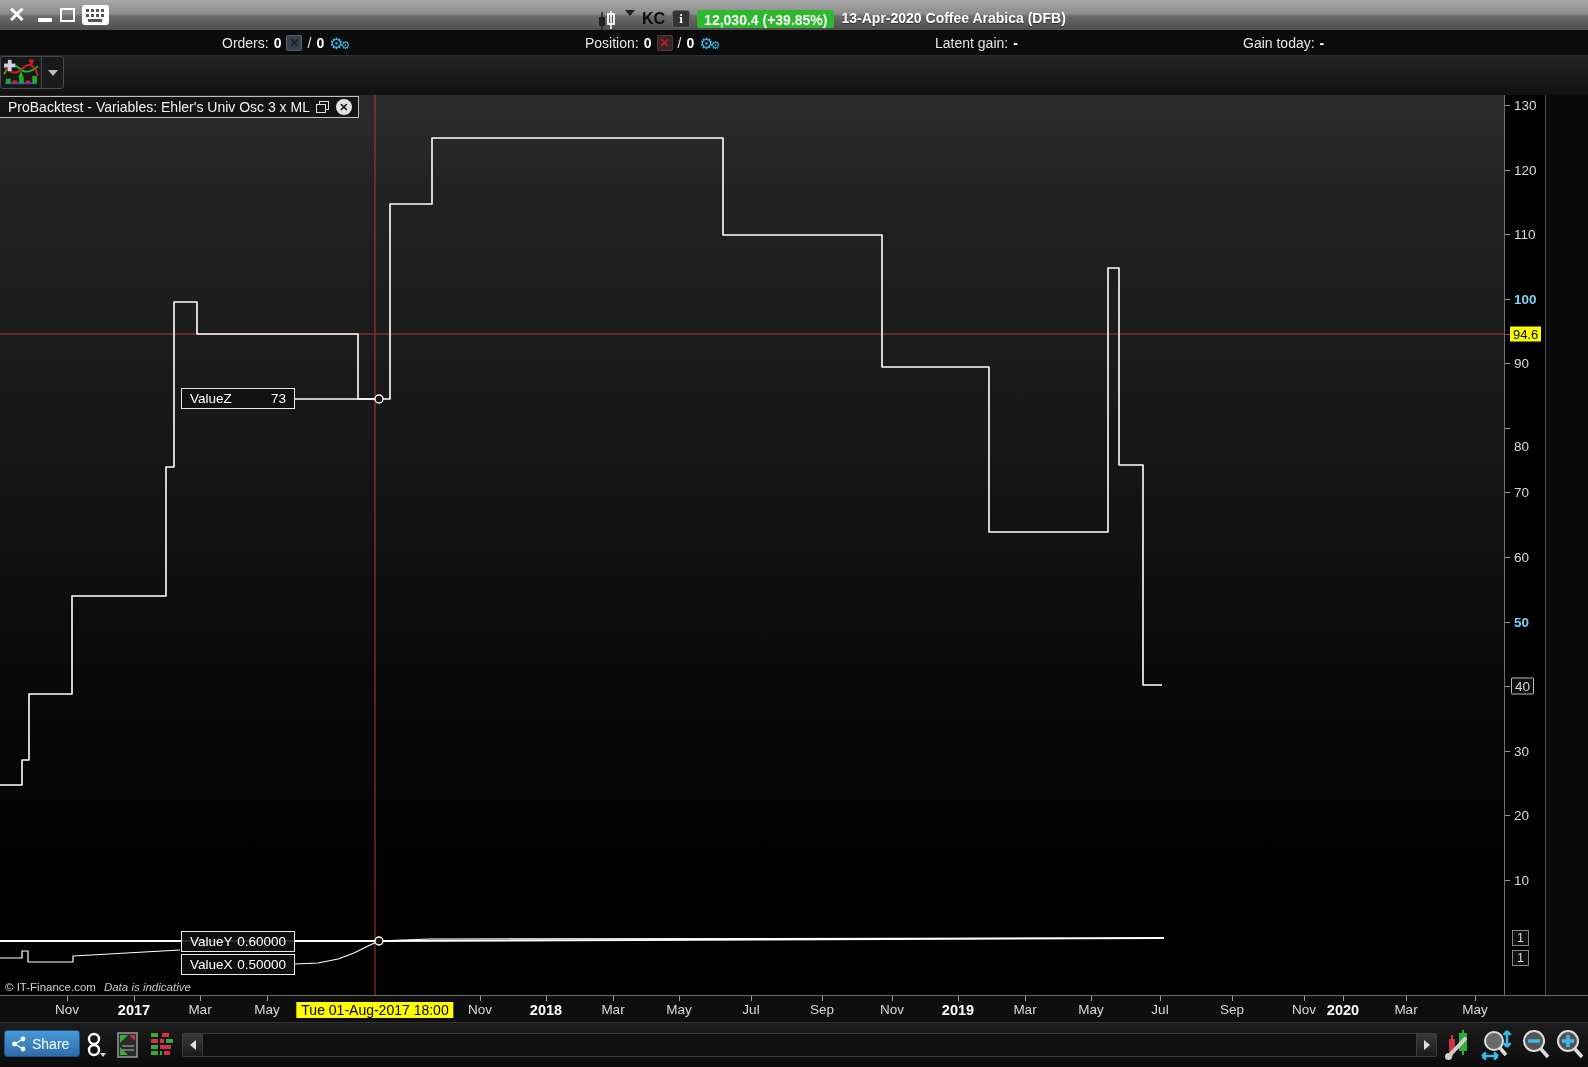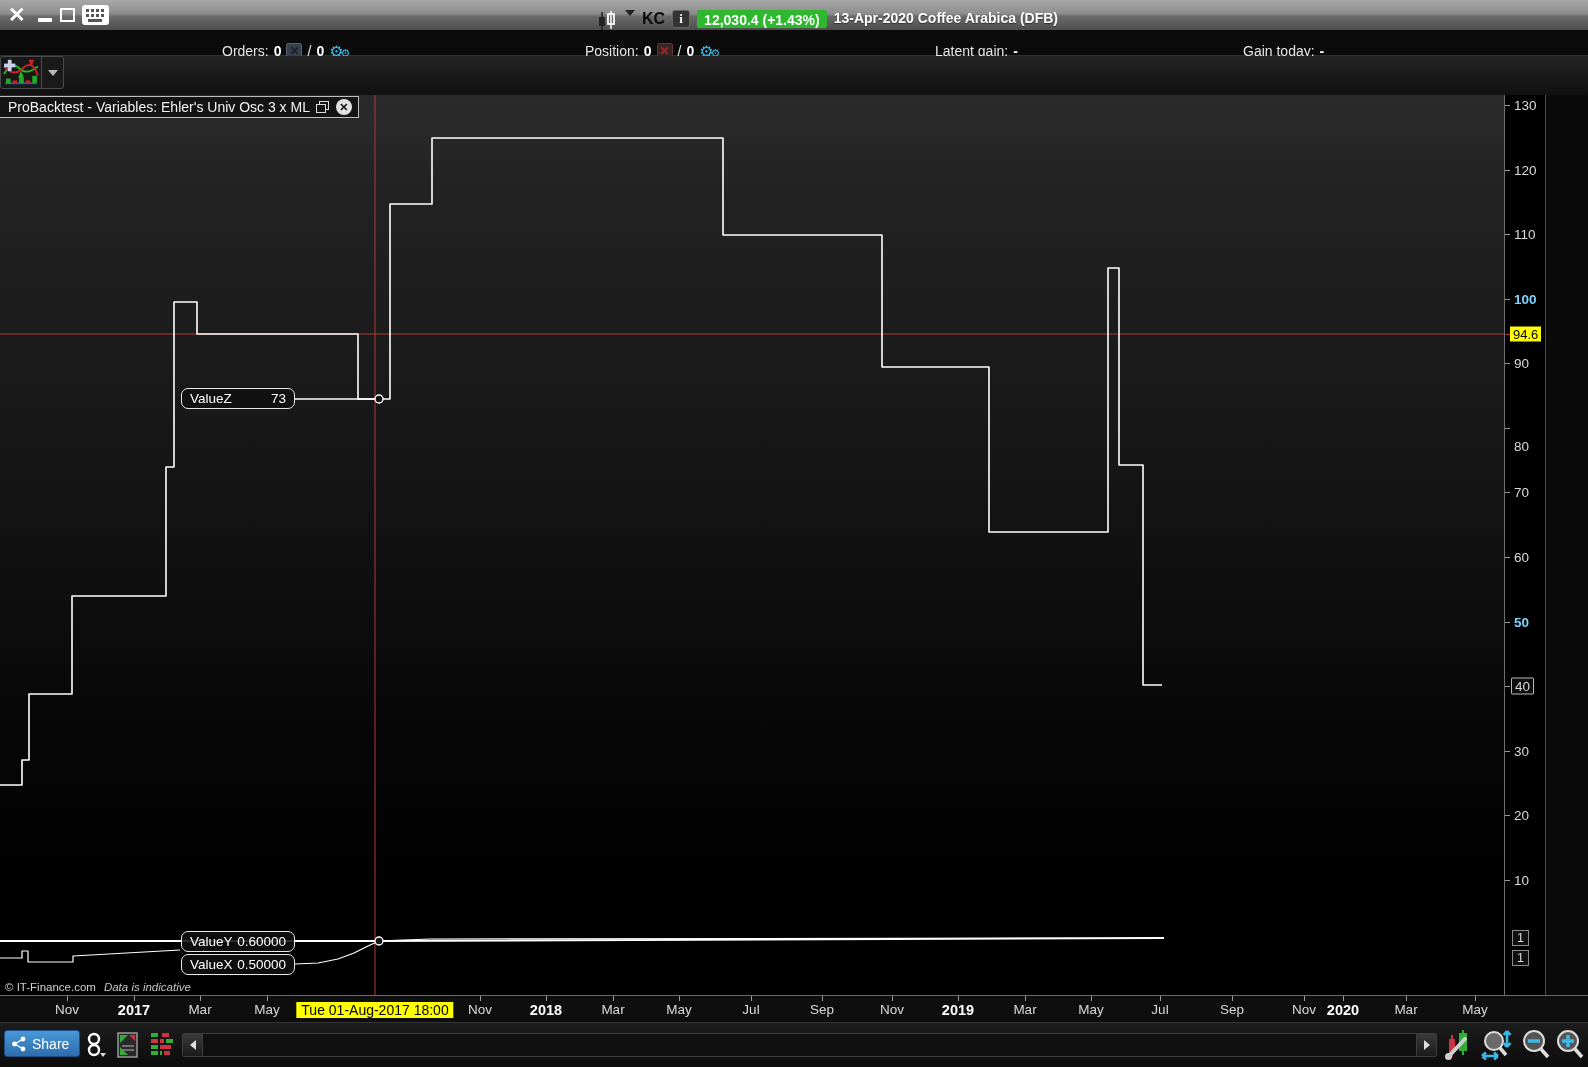--- a/index.html
+++ b/index.html
@@ -22,21 +22,21 @@
     color:#fff; font-family:"Liberation Serif",serif; font-weight:bold; font-size:13px;
     display:flex; align-items:center; justify-content:center; }
   .price-badge { background:#2db82d; color:#fff; font-weight:bold; font-size:14px;
     padding:2px 7px; border-radius:2px; }
   .instr { color:#fff; font-weight:bold; font-size:14px; text-shadow:0 1px 1px rgba(0,0,0,.5); }
   .tri-dn { width:0; height:0; border-left:5px solid transparent; border-right:5px solid transparent; border-top:6px solid #222; }
 
   
   .statusbar { position:absolute; left:0; top:30px; width:1588px; height:26px; background:#0b0b0b;
     border-bottom:1px solid #2e2e2e; color:#e6e6e6; font-size:14px; }
-  .stat { position:absolute; top:8px; height:26px; display:flex; align-items:center; gap:5px; }
+  .stat { position:absolute; top:0; height:26px; display:flex; align-items:center; gap:5px; }
   .stat b { color:#fff; }
   .xbox { width:16px; height:16px; border-radius:2px; background:#37414d; border:1px solid #55616e;
     display:flex; align-items:center; justify-content:center; font-size:12px; font-weight:bold; color:#1a2027; cursor:pointer; }
   .xbox.red { color:#b82222; background:#3a2424; border-color:#5c3434; }
   .gears { color:#3bb9e8; font-size:16px; cursor:pointer; letter-spacing:-3px; }
   .gears small { font-size:11px; }
 
   
   .toolbar { position:absolute; left:0; top:56px; width:1588px; height:39px;
     background:linear-gradient(180deg,#242424,#101010); }
@@ -75,21 +75,21 @@
 
   .panel-title { position:absolute; left:0; top:1px; height:22px; background:#141414;
     border:1px solid #bfbfbf; border-left:none; display:flex; align-items:center; gap:6px;
     padding:0 6px 0 8px; color:#f2f2f2; font-size:14px; }
   .pt-restore { position:relative; width:14px; height:13px; cursor:pointer; }
   .pt-restore i { position:absolute; border:1.5px solid #ddd; width:10px; height:9px; }
   .pt-restore i:first-child { left:3px; top:0; } .pt-restore i:last-child { left:0; top:3px; background:#141414; }
   .pt-close { width:16px; height:16px; border-radius:50%; background:#e2e2e2; color:#141414;
     font-size:11px; font-weight:bold; display:flex; align-items:center; justify-content:center; cursor:pointer; }
 
-  .val-label { position:absolute; width:114px; height:21px; border:1.6px solid #e8e8e8; border-radius:7px;
+  .val-label { position:absolute; width:114px; height:21px; border:1.6px solid #e8e8e8; border-radius:0;
     background:rgba(16,16,16,.88); color:#fff; font-size:13.5px; display:flex; align-items:center;
     justify-content:space-between; padding:0 8px; z-index:5; }
   .copyright { position:absolute; left:5px; top:886px; color:#cfcfcf; font-size:11.5px; }
   .copyright em { margin-left:8px; color:#c5c5c5; }
 
   
   .y-axis { position:absolute; left:1504px; top:0; width:41px; height:900px; border-left:1px solid #6e6e6e; }
   .ytick { position:absolute; left:0; width:5px; height:1px; background:#9a9a9a; }
   .ylab { position:absolute; left:9px; transform:translateY(-50%); color:#d9d9d9; font-size:13.5px; }
   .ylab.bold { font-weight:bold; color:#7dd3fc; }
@@ -148,21 +148,21 @@
     <div class="center-cluster">
       <svg width="22" height="22" viewBox="0 0 22 22">
         <line x1="6" y1="2" x2="6" y2="20" stroke="#222" stroke-width="1.5"></line>
         <rect x="3" y="7" width="6" height="9" fill="#222"></rect>
         <line x1="15" y1="1" x2="15" y2="19" stroke="#fdfdfd" stroke-width="1.5"></line>
         <rect x="12" y="4" width="6" height="10" fill="none" stroke="#fdfdfd" stroke-width="1.8"></rect>
       </svg>
       <span class="tri-dn"></span>
       <span class="sym">KC</span>
       <span class="info-ic">i</span>
-      <span class="price-badge">12,030.4 (+1.43%)</span>
+      <span class="price-badge">12,030.4 (+39.85%)</span>
       <span class="instr">13-Apr-2020 Coffee Arabica (DFB)</span>
     </div>
   </div>
 
   <div class="statusbar">
     <div class="stat" style="left:222px">
       <span>Orders:</span>
       <b>0</b>
       <span class="xbox">✕</span>
       <span>/</span>

